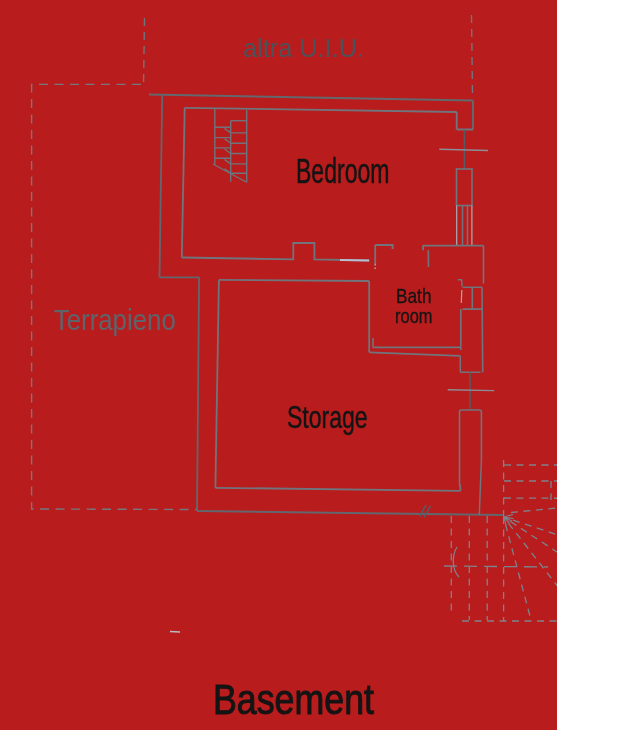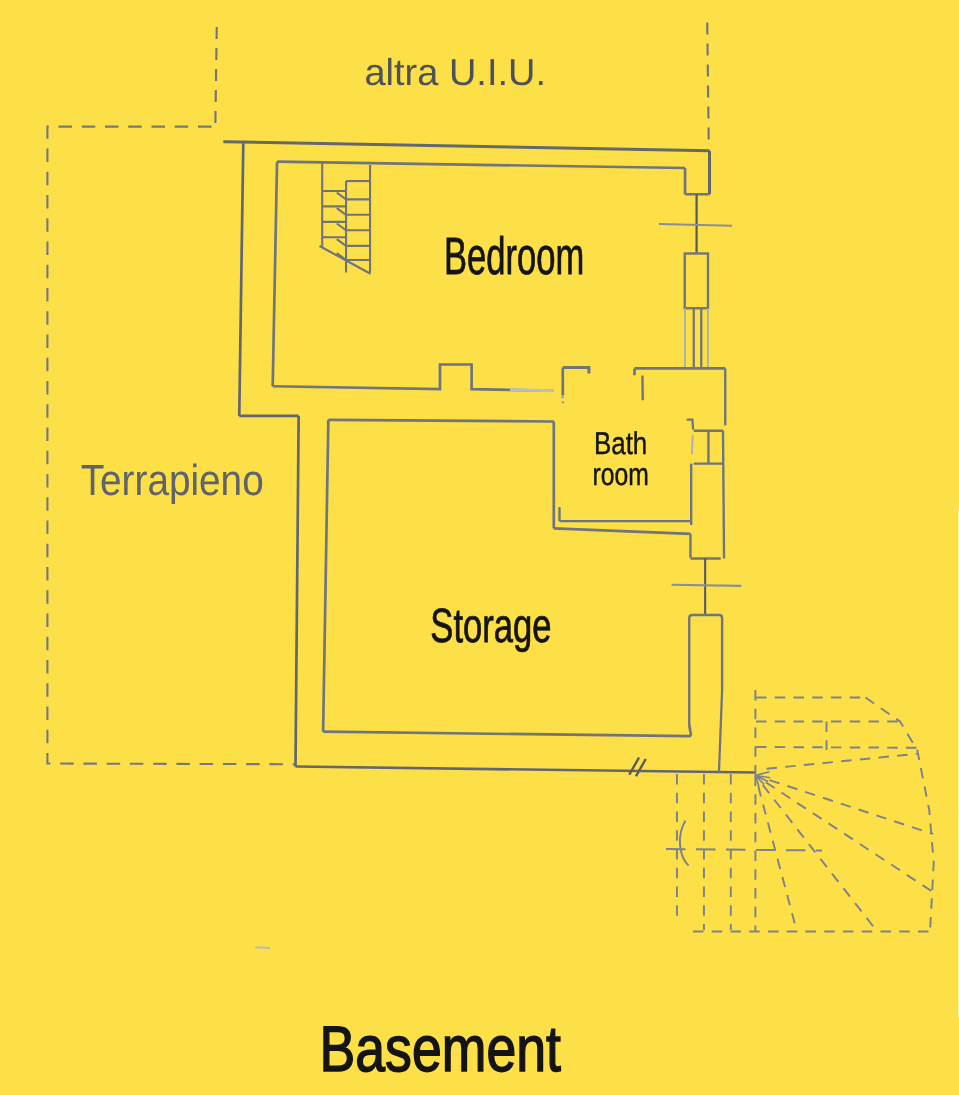--- a/index.html
+++ b/index.html
@@ -1,16 +1,16 @@
 <!DOCTYPE html>
 <html><head>
 <meta charset="utf-8">
 <style>
   html,body{margin:0;padding:0;background:#ffffff;}
-  #page{width:639px;height:730px;position:relative;background:#fde047;overflow:hidden;}
+  #page{width:557px;height:730px;position:relative;background:#b91c1c;overflow:hidden;}
   svg{display:block;}
   text{font-family:"Liberation Sans", sans-serif;}
 </style>
 </head>
 <body>
 <div id="page">
 <svg width="639" height="730" viewBox="0 0 639 730">
 
   <path d="M144.5,18 L143.5,88" fill="none" stroke="#70757d" stroke-width="1.4" stroke-dasharray="8,6"></path>
 

